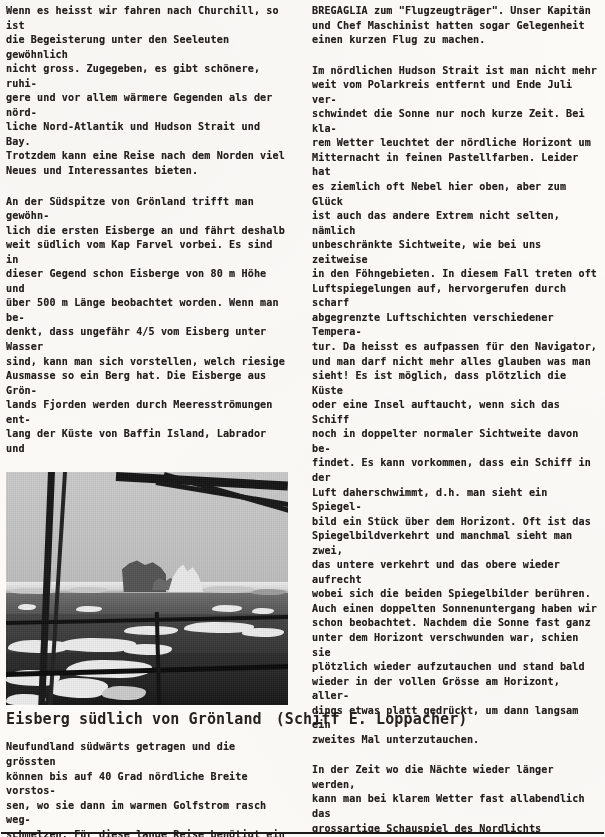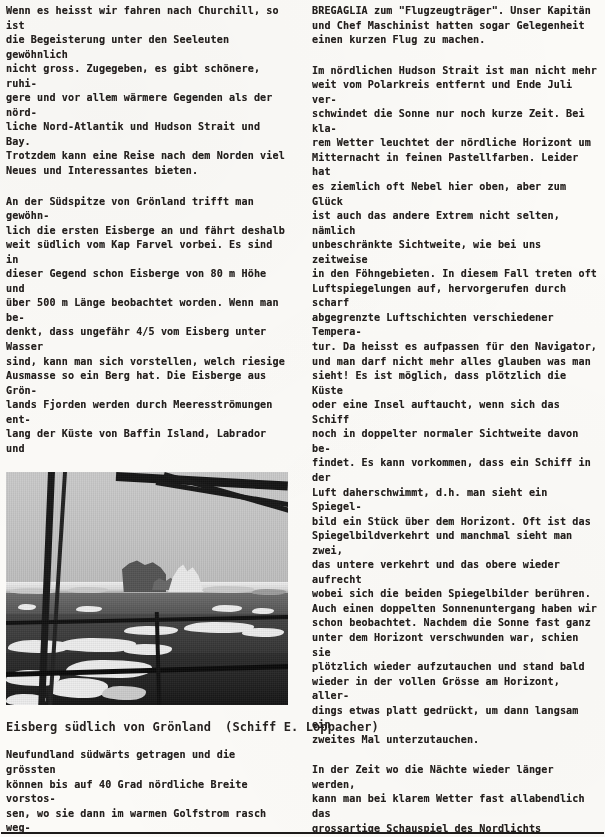--- a/index.html
+++ b/index.html
@@ -191,22 +191,22 @@
       repeating-linear-gradient(90deg, rgba(255,255,255,0.03) 0 1px, rgba(0,0,0,0.035) 1px 2px);
     pointer-events: none;
     opacity: .7;
   }
 
   .caption {
     display: flex;
     flex-direction: row;
     align-items: baseline;
     width: 282px;
-    margin: 16px 0 14px 0;
-    font-size: 12px;
+    margin: 8px 0 14px 0;
+    font-size: 15px;
     line-height: 13px;
     color: #262220;
     font-weight: 600;
     letter-spacing: 0.1px;
   }
   .caption .cap-title { flex: 0 0 auto; }
   .caption .cap-spacer { flex: 1 1 auto; min-width: 14px; }
   .caption .cap-credit { flex: 0 0 auto; padding-right: 2px; }
 
   .bottom-rule {

